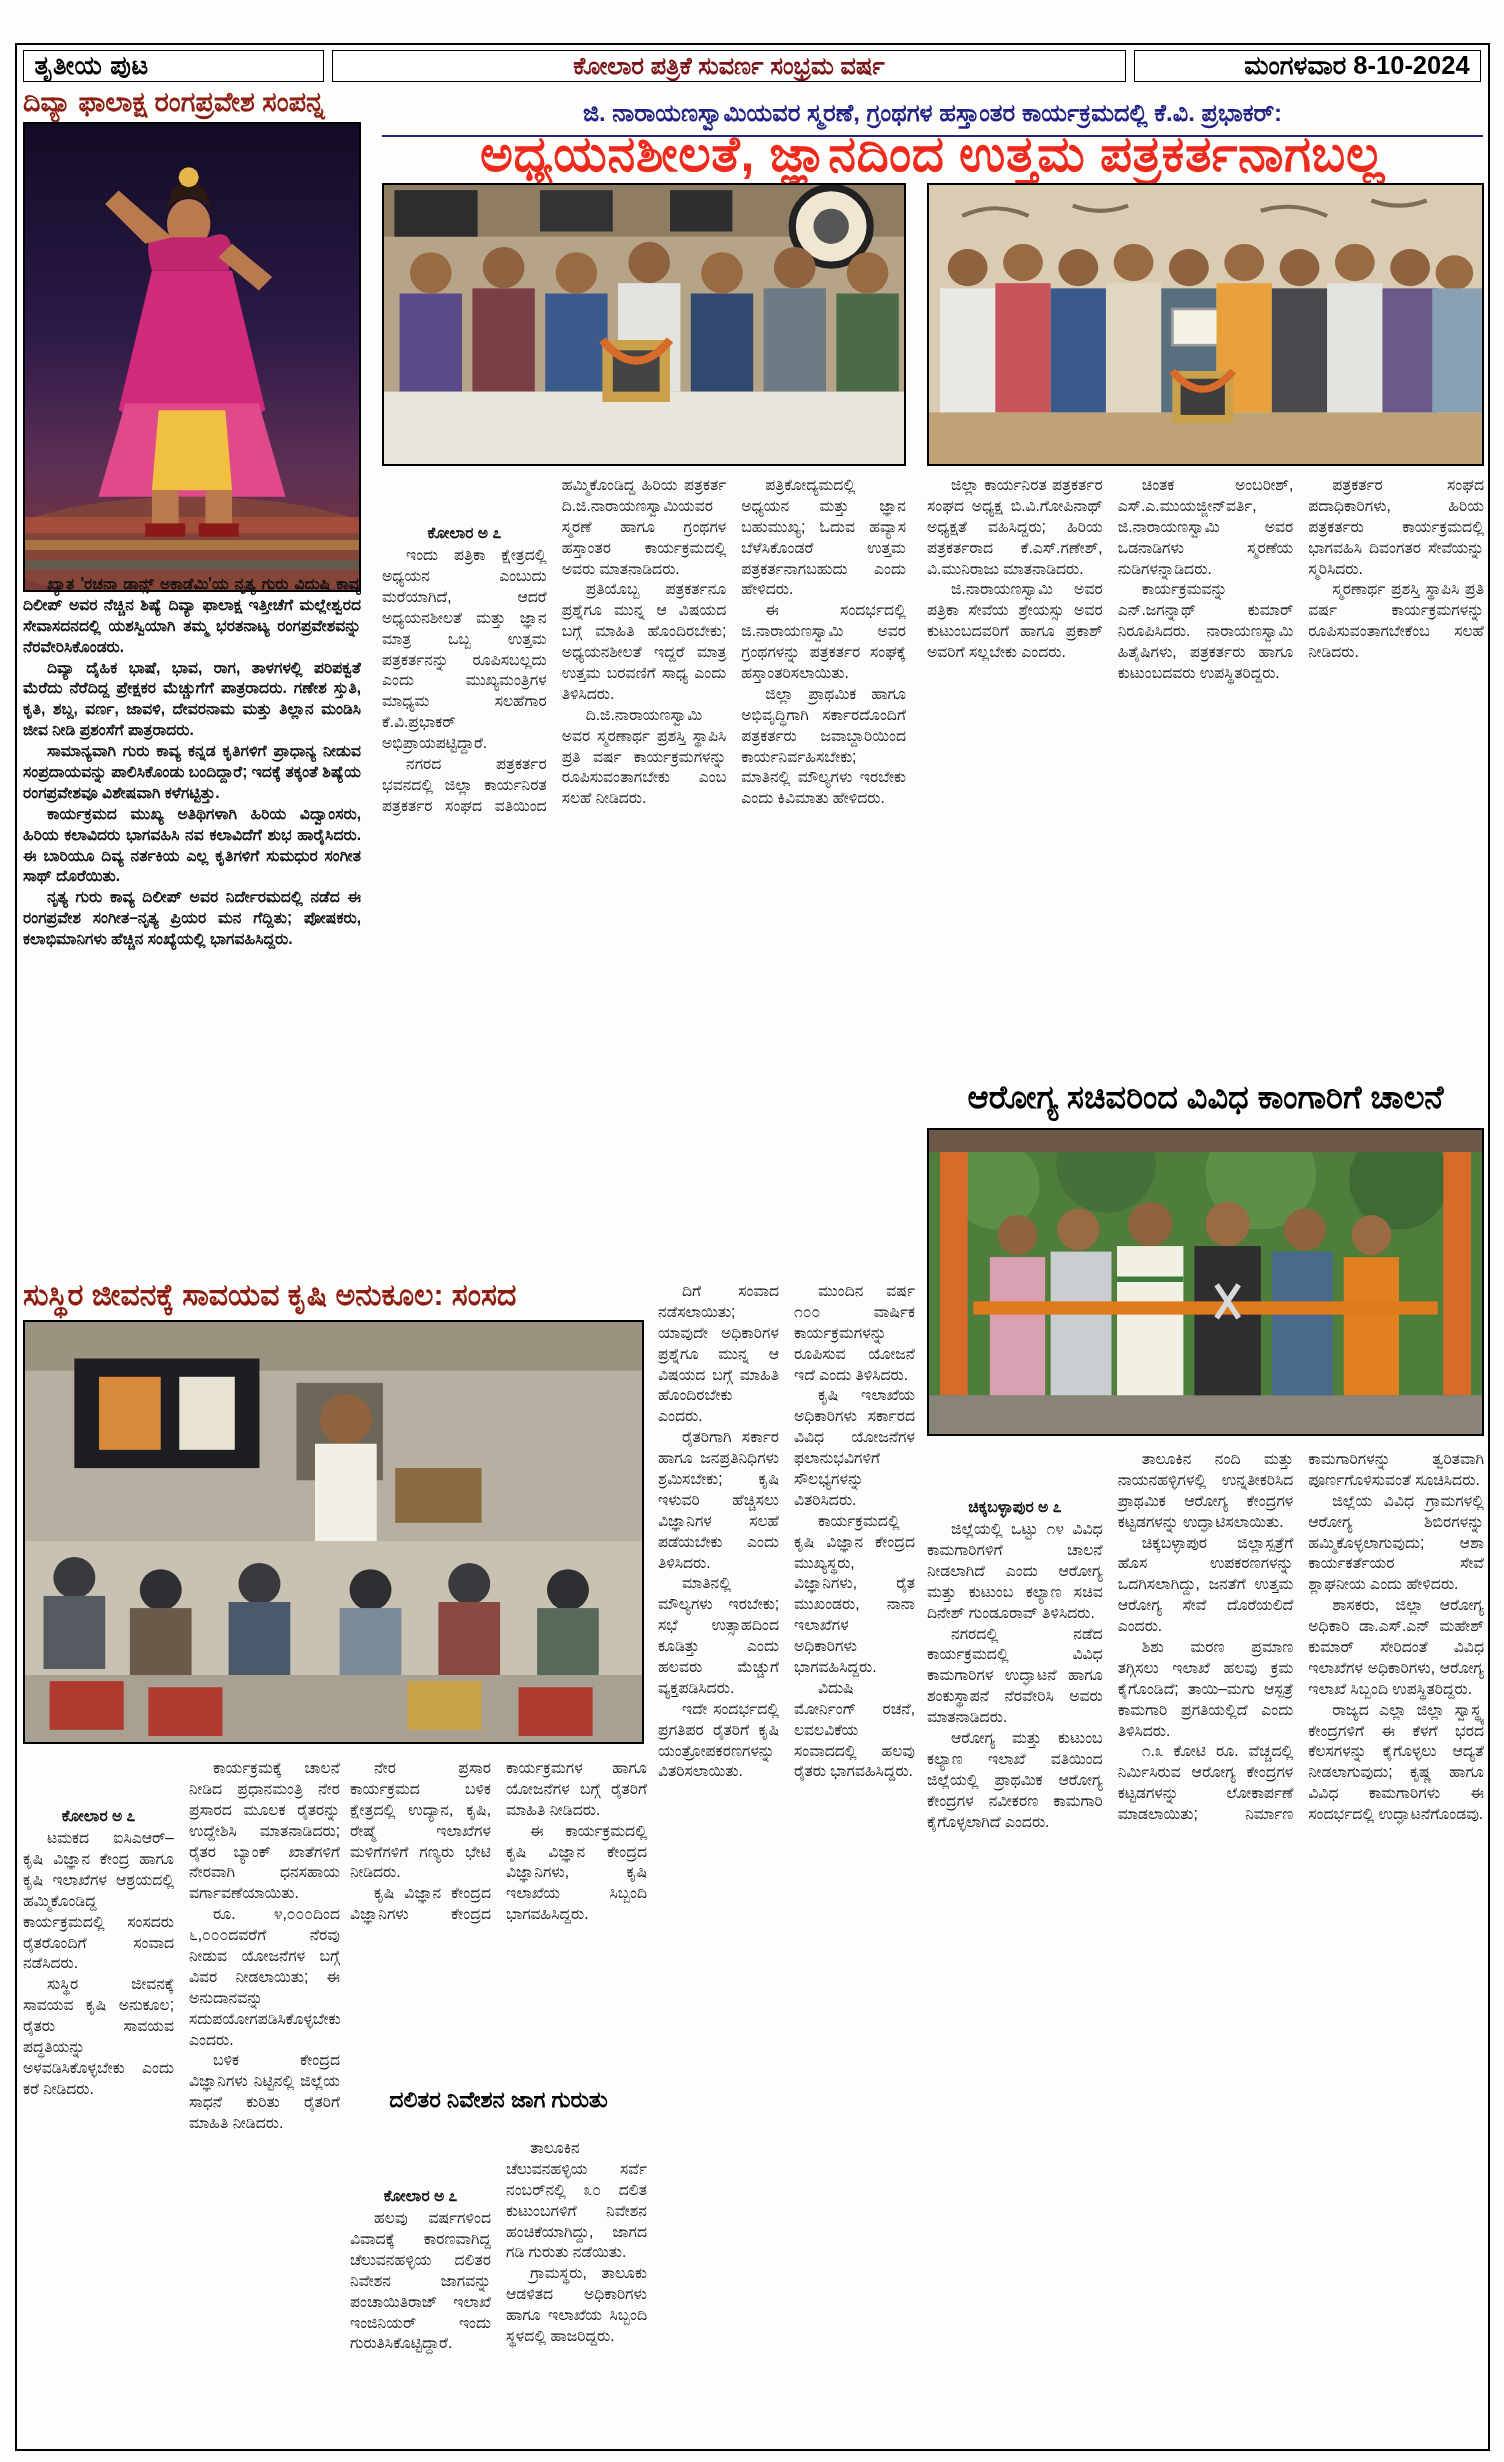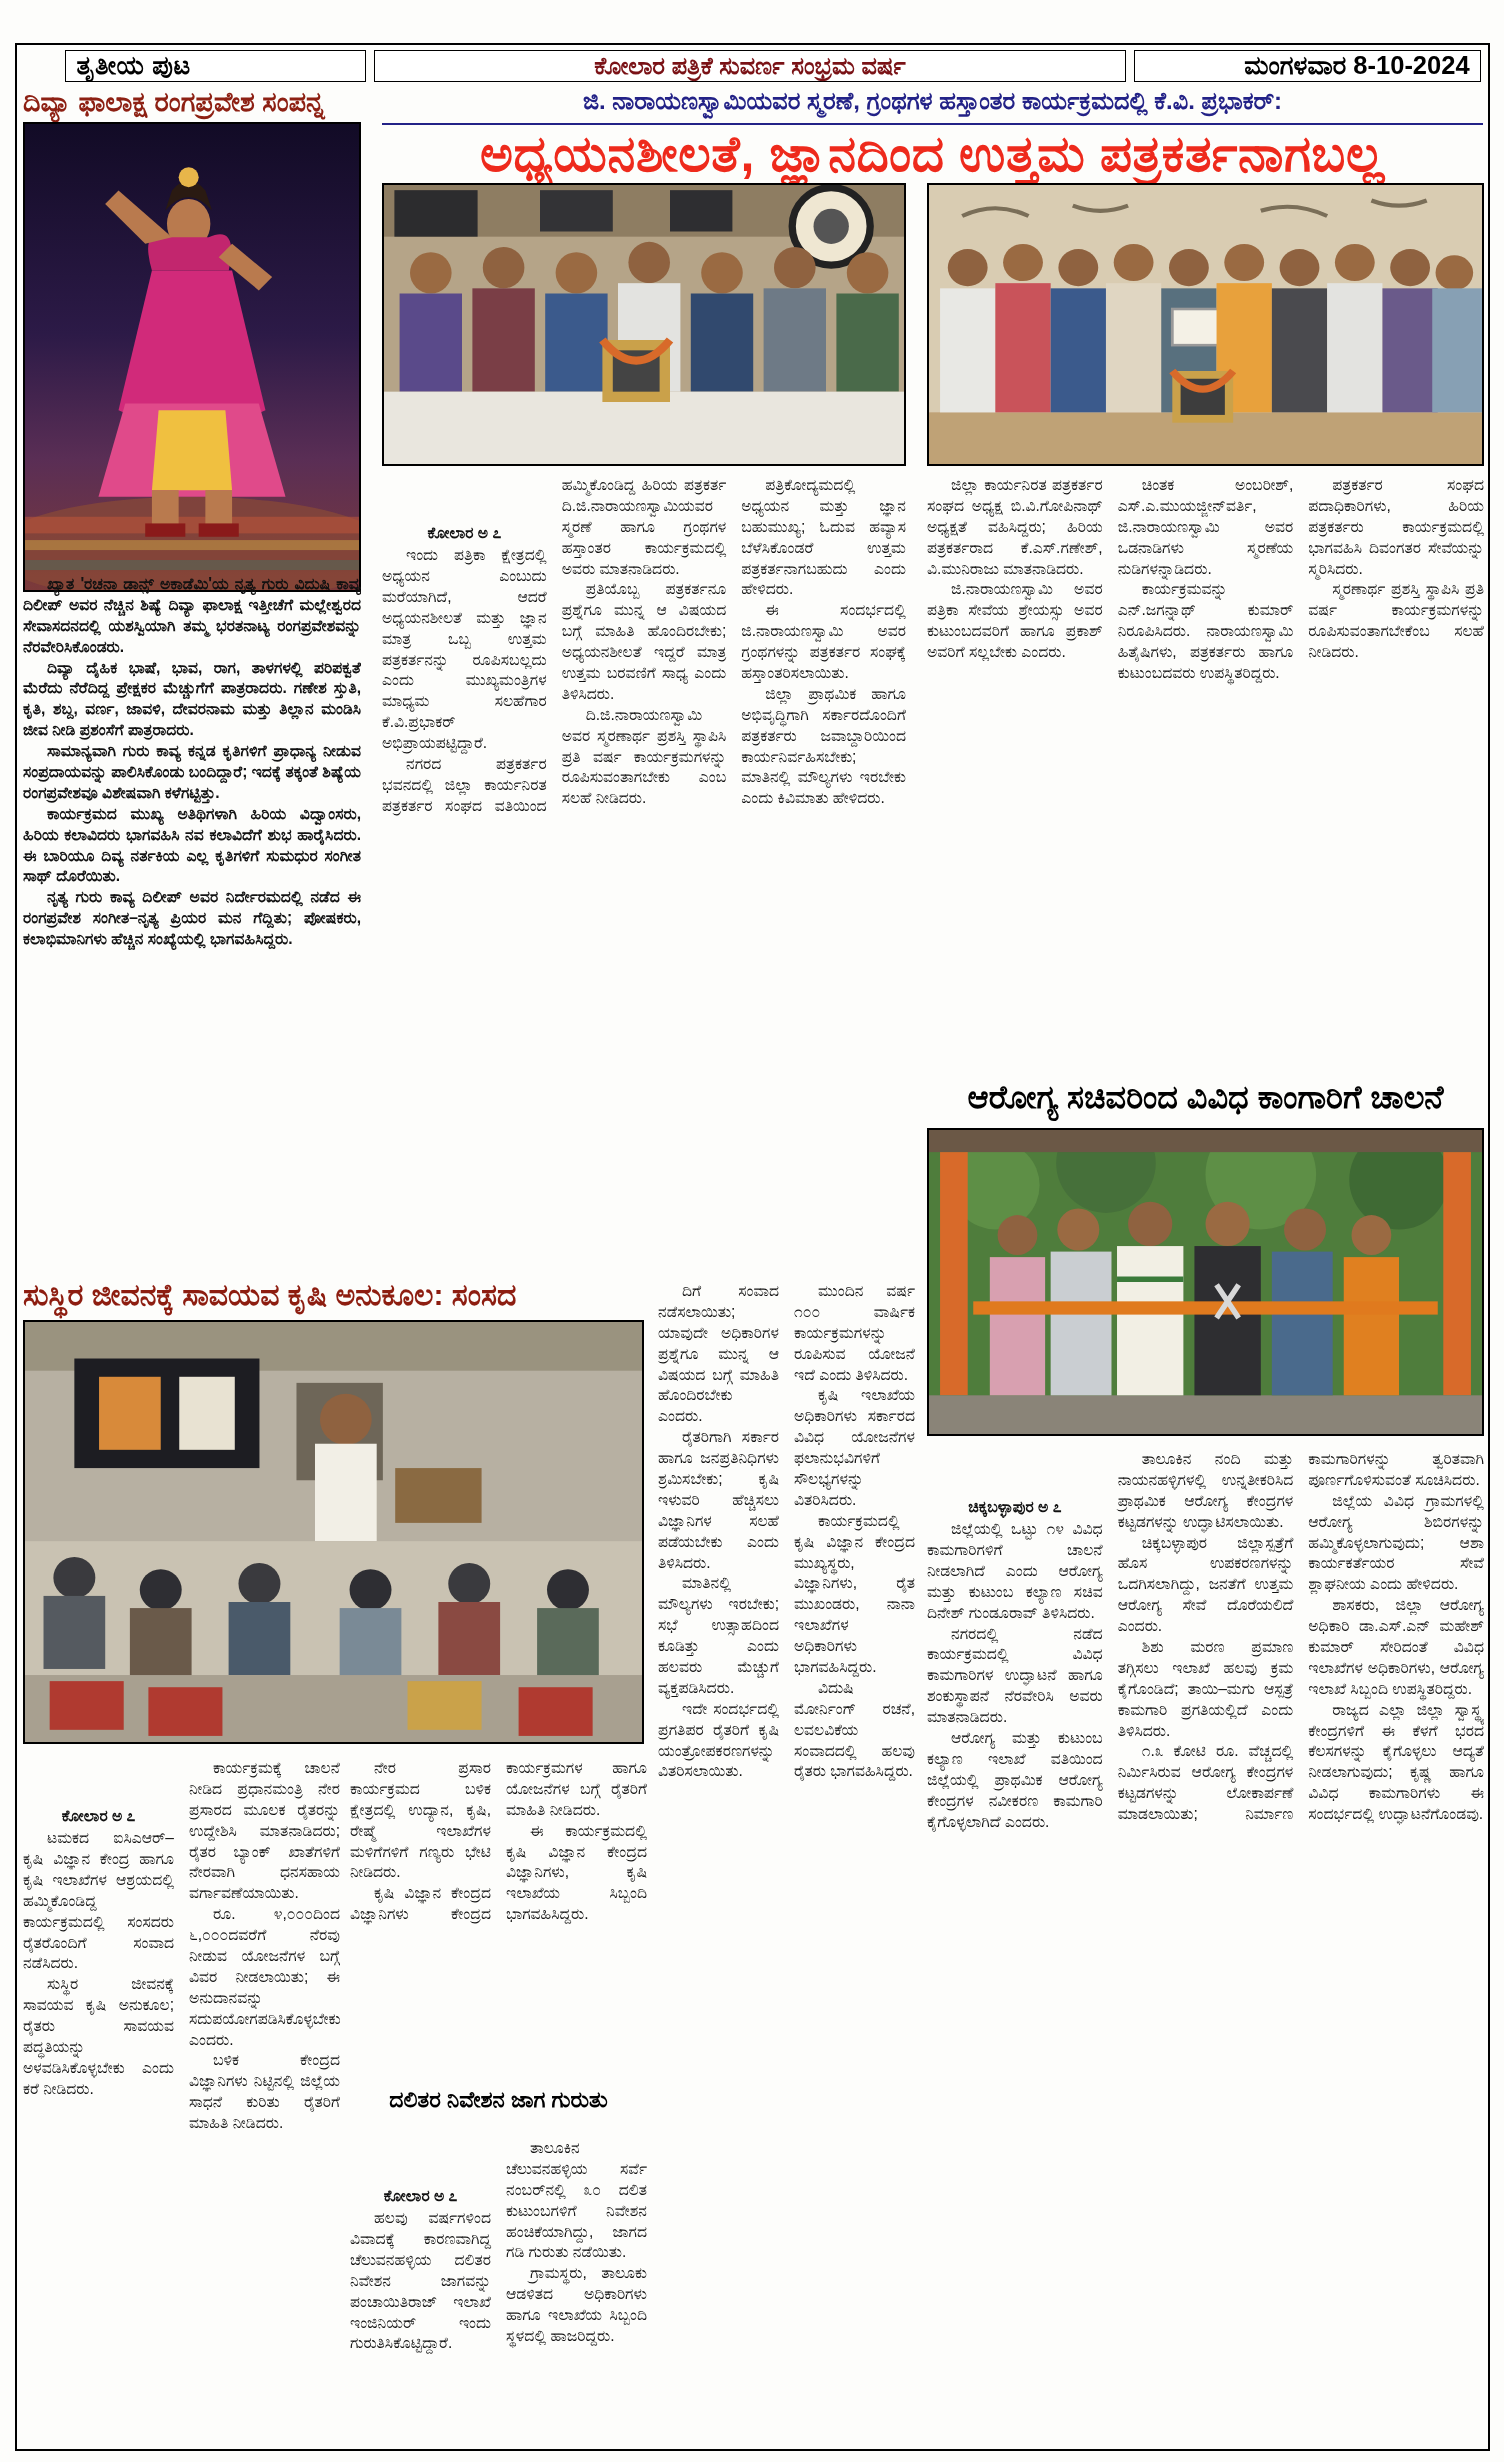--- a/index.html
+++ b/index.html
@@ -3,21 +3,21 @@
 <meta charset="utf-8">
 <style>
   html,body{margin:0;padding:0;background:#e9e7e2;}
   body{width:1505px;height:2462px;position:relative;font-family:"Liberation Sans",sans-serif;color:#111;}
   .sheet{position:absolute;left:0;top:0;width:1505px;height:2462px;background:#fdfdfb;}
   .frame{position:absolute;left:15px;top:43px;width:1471px;height:2404px;border:2.9px solid #000;}
   .abs{position:absolute;box-sizing:border-box;}
   
   .mast{display:flex;gap:8px;align-items:stretch;}
   .mastbox{border:1.7px solid #000;background:#fff;display:flex;align-items:center;padding:1.2px 10.4px;}
-  .mast-left{font-size:25.5px;font-weight:bold;color:#000;letter-spacing:0.6px;margin-left:42px;}
+  .mast-left{font-size:25.5px;font-weight:bold;color:#000;letter-spacing:0.6px;}
   .mast-center{flex:1;justify-content:center;font-size:24px;font-weight:bold;color:#7a1216;}
   .mast-right{font-size:25.5px;font-weight:bold;color:#000;justify-content:flex-end;}
   
   .hl-dance{font-size:27px;font-weight:bold;color:#8d2013;line-height:1.05;}
   .kicker{font-size:24px;font-weight:bold;color:#232287;text-align:center;border-bottom:2.3px solid #232287;padding-bottom:8px;}
   .hl-main{font-size:50px;font-weight:bold;color:#ee2a1c;text-align:center;line-height:1.0;letter-spacing:0.6px;}
   .hl-agri{font-size:30px;font-weight:bold;color:#8d1d10;line-height:1.05;}
   .hl-health{font-size:32px;font-weight:bold;color:#000;text-align:center;line-height:1.0;}
   .hl-dalit{font-size:22px;font-weight:bold;color:#000;text-align:center;line-height:1.0;}
   
@@ -80,21 +80,21 @@
     </svg>
   </div>
   <div class="abs cols c1" style="left:23px;top:574px;width:338px;height:671px;font-weight:bold;">
       <p>ಖ್ಯಾತ 'ರಚನಾ ಡಾನ್ಸ್ ಅಕಾಡೆಮಿ'ಯ ನೃತ್ಯ ಗುರು ವಿದುಷಿ ಕಾವ್ಯ ದಿಲೀಪ್ ಅವರ ನೆಚ್ಚಿನ ಶಿಷ್ಯೆ ದಿವ್ಯಾ ಫಾಲಾಕ್ಷ ಇತ್ತೀಚೆಗೆ ಮಲ್ಲೇಶ್ವರದ ಸೇವಾಸದನದಲ್ಲಿ ಯಶಸ್ವಿಯಾಗಿ ತಮ್ಮ ಭರತನಾಟ್ಯ ರಂಗಪ್ರವೇಶವನ್ನು ನೆರವೇರಿಸಿಕೊಂಡರು.</p>
       <p>ದಿವ್ಯಾ ದೈಹಿಕ ಭಾಷೆ, ಭಾವ, ರಾಗ, ತಾಳಗಳಲ್ಲಿ ಪರಿಪಕ್ವತೆ ಮೆರೆದು ನೆರೆದಿದ್ದ ಪ್ರೇಕ್ಷಕರ ಮೆಚ್ಚುಗೆಗೆ ಪಾತ್ರರಾದರು. ಗಣೇಶ ಸ್ತುತಿ, ಕೃತಿ, ಶಬ್ದ, ವರ್ಣ, ಜಾವಳಿ, ದೇವರನಾಮ ಮತ್ತು ತಿಲ್ಲಾನ ಮಂಡಿಸಿ ಜೀವ ನೀಡಿ ಪ್ರಶಂಸೆಗೆ ಪಾತ್ರರಾದರು.</p>
       <p>ಸಾಮಾನ್ಯವಾಗಿ ಗುರು ಕಾವ್ಯ ಕನ್ನಡ ಕೃತಿಗಳಿಗೆ ಪ್ರಾಧಾನ್ಯ ನೀಡುವ ಸಂಪ್ರದಾಯವನ್ನು ಪಾಲಿಸಿಕೊಂಡು ಬಂದಿದ್ದಾರೆ; ಇದಕ್ಕೆ ತಕ್ಕಂತೆ ಶಿಷ್ಯೆಯ ರಂಗಪ್ರವೇಶವೂ ವಿಶೇಷವಾಗಿ ಕಳೆಗಟ್ಟಿತ್ತು.</p>
       <p>ಕಾರ್ಯಕ್ರಮದ ಮುಖ್ಯ ಅತಿಥಿಗಳಾಗಿ ಹಿರಿಯ ವಿದ್ವಾಂಸರು, ಹಿರಿಯ ಕಲಾವಿದರು ಭಾಗವಹಿಸಿ ನವ ಕಲಾವಿದೆಗೆ ಶುಭ ಹಾರೈಸಿದರು. ಈ ಬಾರಿಯೂ ದಿವ್ಯ ನರ್ತಕಿಯ ಎಲ್ಲ ಕೃತಿಗಳಿಗೆ ಸುಮಧುರ ಸಂಗೀತ ಸಾಥ್ ದೊರೆಯಿತು.</p>
       <p>ನೃತ್ಯ ಗುರು ಕಾವ್ಯ ದಿಲೀಪ್ ಅವರ ನಿರ್ದೇರಮದಲ್ಲಿ ನಡೆದ ಈ ರಂಗಪ್ರವೇಶ ಸಂಗೀತ–ನೃತ್ಯ ಪ್ರಿಯರ ಮನ ಗೆದ್ದಿತು; ಪೋಷಕರು, ಕಲಾಭಿಮಾನಿಗಳು ಹೆಚ್ಚಿನ ಸಂಖ್ಯೆಯಲ್ಲಿ ಭಾಗವಹಿಸಿದ್ದರು.</p>
     </div>
 
-  <div class="abs kicker" style="left:382px;top:87px;width:1101px;">ಜಿ. ನಾರಾಯಣಸ್ವಾಮಿಯವರ ಸ್ಮರಣೆ, ಗ್ರಂಥಗಳ ಹಸ್ತಾಂತರ ಕಾರ್ಯಕ್ರಮದಲ್ಲಿ ಕೆ.ವಿ. ಪ್ರಭಾಕರ್:</div>
+  <div class="abs kicker" style="left:382px;top:99px;width:1101px;">ಜಿ. ನಾರಾಯಣಸ್ವಾಮಿಯವರ ಸ್ಮರಣೆ, ಗ್ರಂಥಗಳ ಹಸ್ತಾಂತರ ಕಾರ್ಯಕ್ರಮದಲ್ಲಿ ಕೆ.ವಿ. ಪ್ರಭಾಕರ್:</div>
   <div class="abs hl-main" style="left:382px;top:129px;width:1101px;">ಅಧ್ಯಯನಶೀಲತೆ, ಜ್ಞಾನದಿಂದ ಉತ್ತಮ ಪತ್ರಕರ್ತನಾಗಬಲ್ಲ</div>
 
   <div class="abs photo" style="left:382px;top:183px;width:524px;height:283px;">
     <svg viewBox="0 0 100 54" preserveAspectRatio="none">
       <rect width="100" height="54" fill="#b5a488"></rect>
       <rect x="0" y="0" width="100" height="10" fill="#8e7d62"></rect>
       <rect x="2" y="1" width="16" height="9" fill="#2c2c2e"></rect>
       <rect x="30" y="1" width="14" height="8" fill="#333336"></rect>
       <rect x="55" y="1" width="12" height="8" fill="#2e2e31"></rect>
       <circle cx="86" cy="8" r="7.5" fill="#efe7d2" stroke="#222" stroke-width="1.4"></circle>

